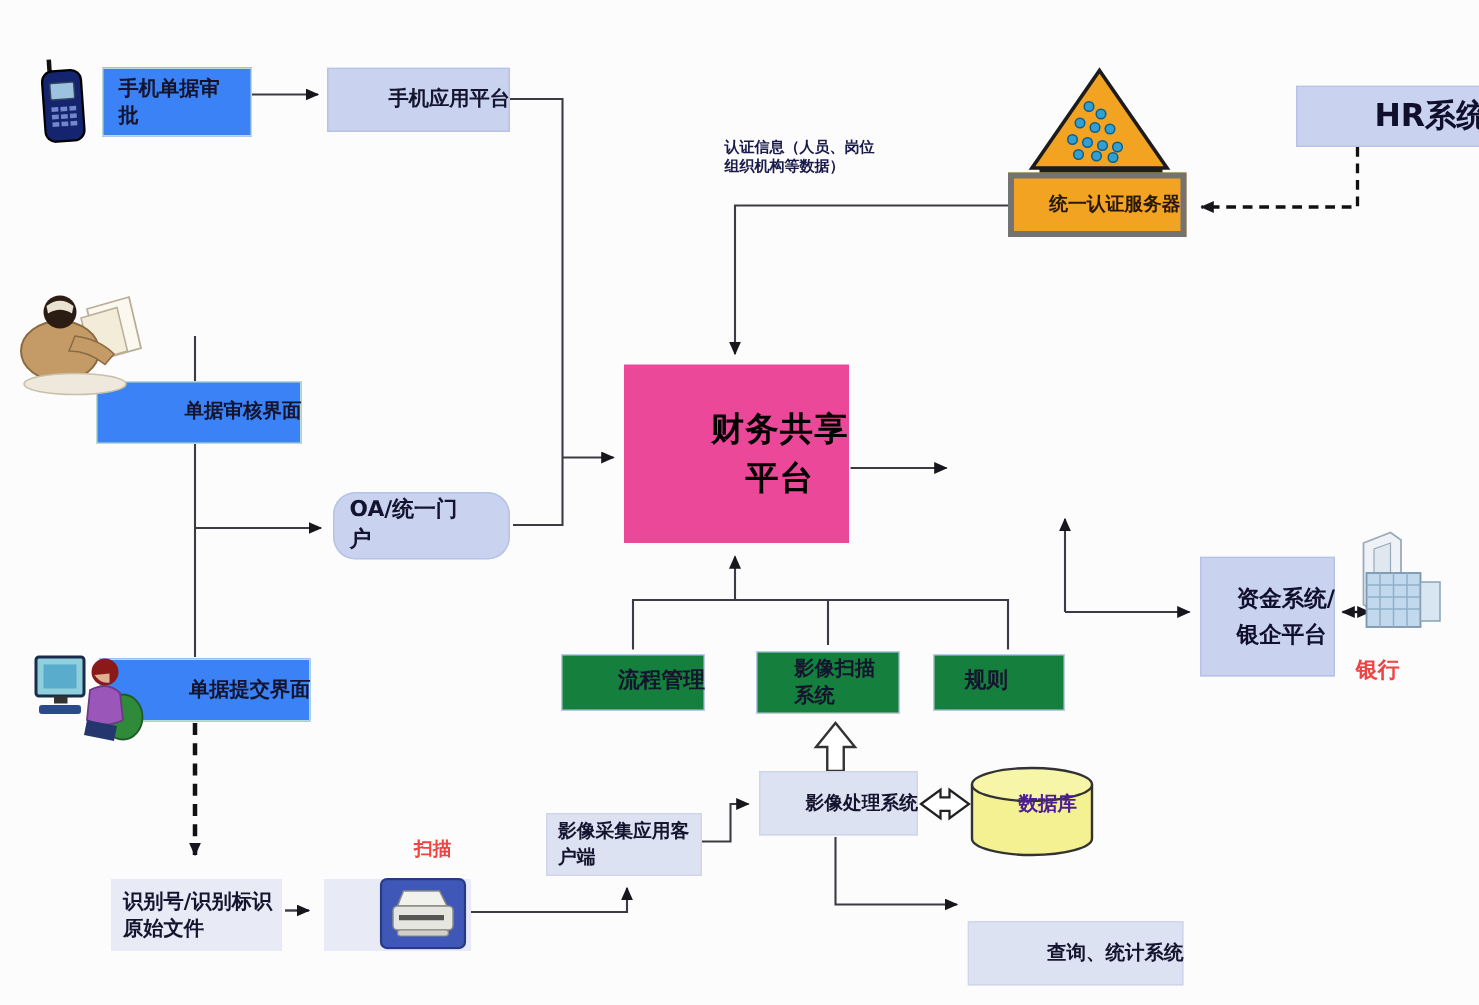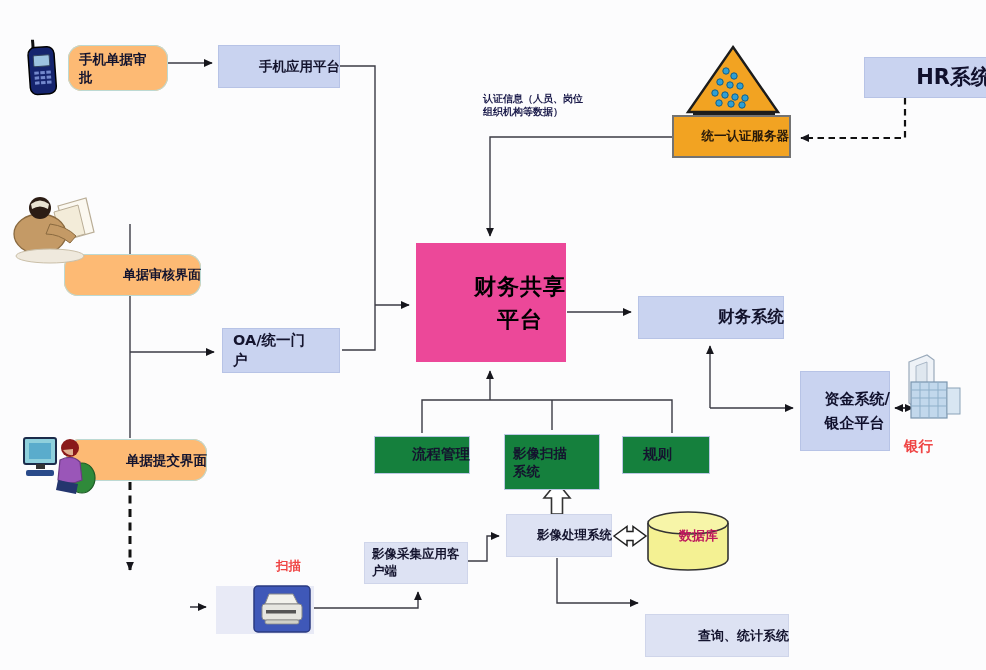--- a/index.html
+++ b/index.html
@@ -6,21 +6,21 @@
   #stage{
     position:relative;width:986px;height:670px;background:#fcfcfd;
     font-family:"DejaVu Sans","Liberation Sans",sans-serif;overflow:hidden;
   }
   #wires{position:absolute;left:0;top:0;width:986px;height:670px;}
   .box{
     position:absolute;box-sizing:border-box;display:flex;align-items:center;
     justify-content:flex-end;white-space:pre-line;color:#14142e;line-height:1.35;
     text-align:left;
   }
-  .teal{background:#fdba74;box-shadow:0 0 0 1px #bcd9d3 inset;border-radius:14px;}
+  .teal{background:#3b82f6;box-shadow:0 0 0 1px #bcd9d3 inset;}
   .lav{background:#c9d3f0;box-shadow:0 0 0 1px #b7c3e6 inset;}
   .peri{background:#15803d;box-shadow:0 0 0 1px #bcc8e4 inset;}
   .soft{background:#dde2f3;box-shadow:0 0 0 1px #cfd5ea inset;}
   .pale{background:#e8eaf6;}
   .left{justify-content:flex-start;}
   .note{position:absolute;white-space:pre-line;color:#1a1a4a;line-height:1.3;}
   .freelabel{position:absolute;color:#ef4444;white-space:nowrap;}
 </style>
 </head>
 <body>
@@ -104,46 +104,47 @@
         <circle cx="31" cy="49" r="3.2"></circle>
       <circle cx="41" cy="51" r="3.2"></circle>
         <circle cx="51" cy="53" r="3.2"></circle>
       <circle cx="61" cy="54" r="3.2"></circle>
         <circle cx="35" cy="59" r="3.2"></circle>
       <circle cx="47" cy="60" r="3.2"></circle>
         <circle cx="58" cy="61" r="3.2"></circle>
     </g>
   </svg>
 
-  <div class="box" style="left:672px;top:115px;width:119px;height:43px;background:#f2a322;border:2px solid #737373;font-size:12.5px;font-weight:700;color:#26180a;">
+  <div class="box" style="left:672px;top:115px;width:119px;height:43px;background:#f2a322;border:4px solid #737373;font-size:12.5px;font-weight:700;color:#26180a;">
     <span>统一认证服务器</span>
   </div>
 
   <div class="box" style="left:416px;top:243px;width:150px;height:119px;background:#ec4899;font-size:22px;font-weight:800;color:#000;letter-spacing:1px;line-height:1.5;text-align:center;">
     <span>财务共享
 平台</span>
   </div>
 
-  <div class="box lav" style="left:638px;top:296px;width:146px;height:43px;font-size:16.5px;font-weight:700;color:#13132c;">
-    <span>财务系统</span>
-  </div>
 
   <div class="box teal" style="left:64px;top:254px;width:137px;height:42px;font-size:13px;font-weight:600;">
     <span>单据审核界面</span>
   </div>
 
-  <div class="box lav left" style="left:222px;top:328px;width:118px;height:45px;padding-left:11px;font-size:14.5px;font-weight:700;">
+  <div class="box lav left" style="left:222px;top:328px;width:118px;height:45px;padding-left:11px;font-size:14.5px;font-weight:700;border-radius:15px;">
     <span>OA/统一门
 户</span>
   </div>
 
   <div class="box teal" style="left:66px;top:439px;width:141px;height:42px;font-size:13.5px;font-weight:600;">
     <span>单据提交界面</span>
   </div>
 
+  <div class="box pale left" style="left:74px;top:586px;width:114px;height:48px;padding-left:8px;font-size:13.5px;font-weight:700;overflow:visible;">
+    <span style="white-space:pre;">识别号/识别标识
+原始文件</span>
+  </div>
 
   <div class="box pale" style="left:216px;top:586px;width:98px;height:48px;"></div>
   <div class="freelabel" style="left:276px;top:558px;font-size:12.5px;font-weight:600;">扫描</div>
 
   <svg style="position:absolute;left:253px;top:585px;" width="58" height="48" viewBox="0 0 58 48">
     <rect x="1" y="1" width="56" height="46" rx="4" fill="#3f58b8" stroke="#2a3a80" stroke-width="1.5"></rect>
     <polygon points="16,9 40,9 45,19 12,19" fill="#f2f2ec" stroke="#8a8a88" stroke-width="1"></polygon>
     <rect x="9" y="19" width="40" height="16" rx="3" fill="#e6e6e0" stroke="#8a8a88" stroke-width="1"></rect>
     <rect x="13" y="25" width="30" height="3.5" fill="#555"></rect>
     <rect x="12" y="35" width="34" height="4" rx="2" fill="#d0d0c8" stroke="#8a8a88" stroke-width="0.8"></rect>
@@ -155,31 +156,31 @@
   </div>
 
   <div class="box soft" style="left:506px;top:514px;width:106px;height:43px;font-size:12.5px;font-weight:700;">
     <span>影像处理系统</span>
   </div>
 
   <svg style="position:absolute;left:646px;top:510px;" width="84" height="62" viewBox="0 0 84 62">
     <path d="M2,13 V49 A40,11 0 0 0 82,49 V13" fill="#f4f193" stroke="#333" stroke-width="1.6"></path>
     <ellipse cx="42" cy="13" rx="40" ry="11" fill="#f7f5a8" stroke="#333" stroke-width="1.6"></ellipse>
   </svg>
-  <div class="freelabel" style="left:679px;top:527px;font-size:13px;font-weight:700;color:#be185d;">数据库</div>
+  <div class="freelabel" style="left:679px;top:527px;font-size:13px;font-weight:700;color:#4c1d95;">数据库</div>
 
   <div class="box soft" style="left:645px;top:614px;width:144px;height:43px;font-size:13px;font-weight:700;">
     <span>查询、统计系统</span>
   </div>
 
   <div class="box peri" style="left:374px;top:436px;width:96px;height:38px;font-size:14.5px;font-weight:700;">
     <span>流程管理</span>
   </div>
 
-  <div class="box peri left" style="left:504px;top:434px;width:96px;height:56px;padding-left:9px;font-size:13.5px;font-weight:700;">
+  <div class="box peri left" style="left:504px;top:434px;width:96px;height:42px;padding-left:9px;font-size:13.5px;font-weight:700;justify-content:center;">
     <span>影像扫描
 系统</span>
   </div>
 
   <div class="box peri left" style="left:622px;top:436px;width:88px;height:38px;padding-left:21px;font-size:14.5px;font-weight:700;">
     <span>规则</span>
   </div>
 
   <div class="box lav" style="left:800px;top:371px;width:90px;height:80px;font-size:15px;font-weight:800;color:#10102c;line-height:1.6;">
     <span>资金系统/

